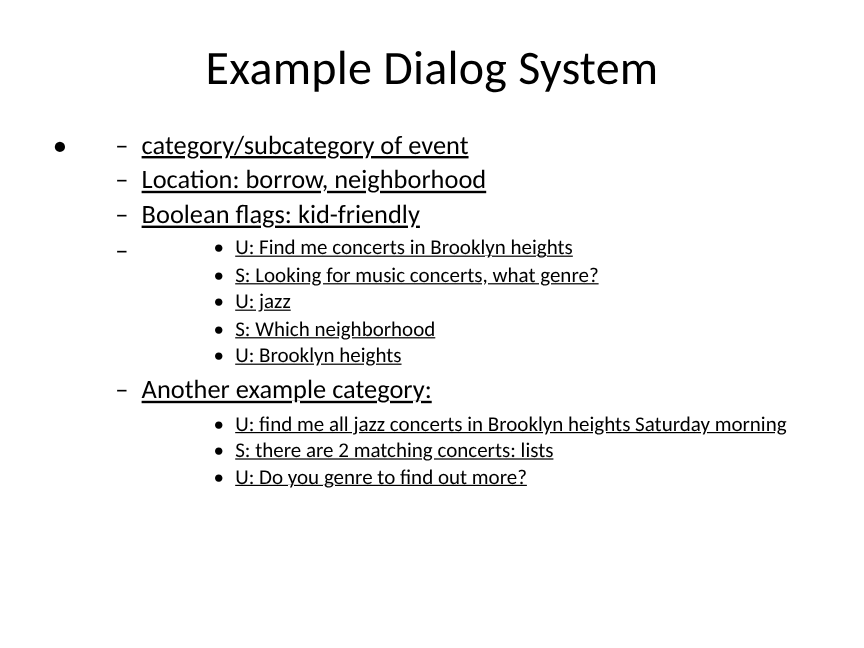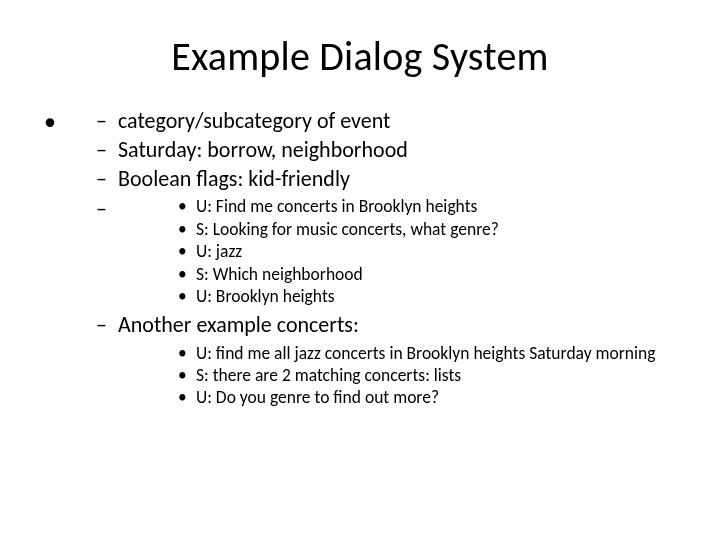--- a/index.html
+++ b/index.html
@@ -38,20 +38,21 @@
     content: "•";
     position: absolute;
     left: 4px;
     top: 0;
     font-size: 24px;
   }
 
   
   .lvl2 {
     margin-top: 4px;
+    text-decoration: underline;
   }
   .lvl2 > li {
     font-size: 22px;
     padding-left: 52px;
     position: relative;
     margin-bottom: 1px;
   }
   .lvl2 > li::before {
     content: "–";
     position: absolute;
@@ -83,33 +84,33 @@
 <body>
 
 <div class="slide">
   <div class="title">Example Dialog System</div>
 
   <ul class="lvl1">
     <li>
 
       <ul class="lvl2">
         <li><span>category/subcategory of event</span></li>
-        <li><span>Saturday: borrow, neighborhood</span></li>
+        <li><span>Location: borrow, neighborhood</span></li>
         <li><span>Boolean flags: kid-friendly</span></li>
         <li>
           <ul class="lvl3">
             <li><span>U: Find me concerts in Brooklyn heights</span></li>
             <li><span>S:  Looking for music concerts, what genre?</span></li>
             <li><span>U: jazz</span></li>
             <li><span>S: Which neighborhood</span></li>
             <li><span>U: Brooklyn heights</span></li>
           </ul>
         </li>
         <li>
-          <span>Another example concerts:</span>
+          <span>Another example category:</span>
           <ul class="lvl3">
             <li><span>U: find me all jazz concerts in Brooklyn heights Saturday morning</span></li>
             <li><span>S: there are 2 matching concerts: lists</span></li>
             <li><span>U: Do you genre to find out more?</span></li>
           </ul>
         </li>
       </ul>
     </li>
   </ul>
 </div>

